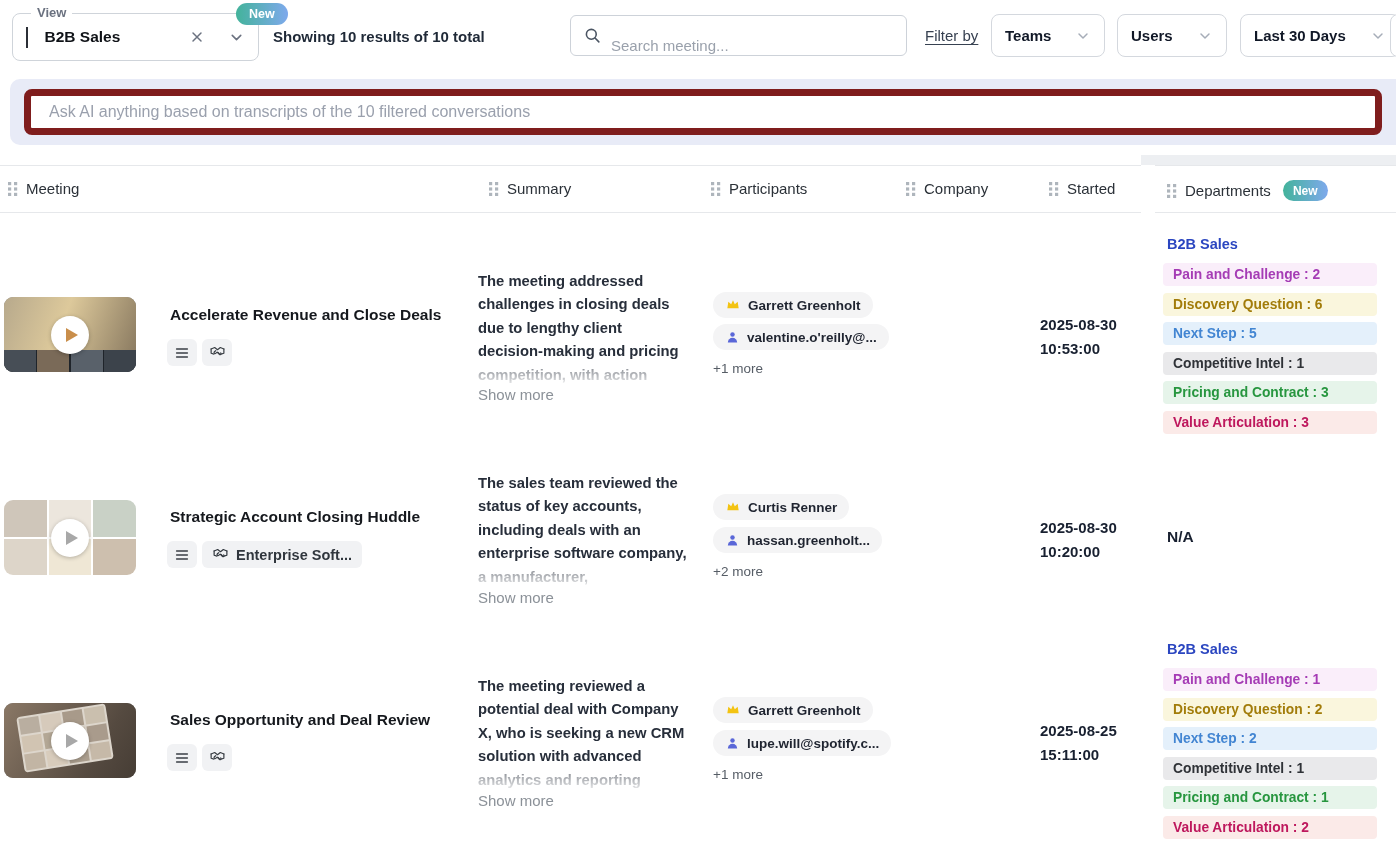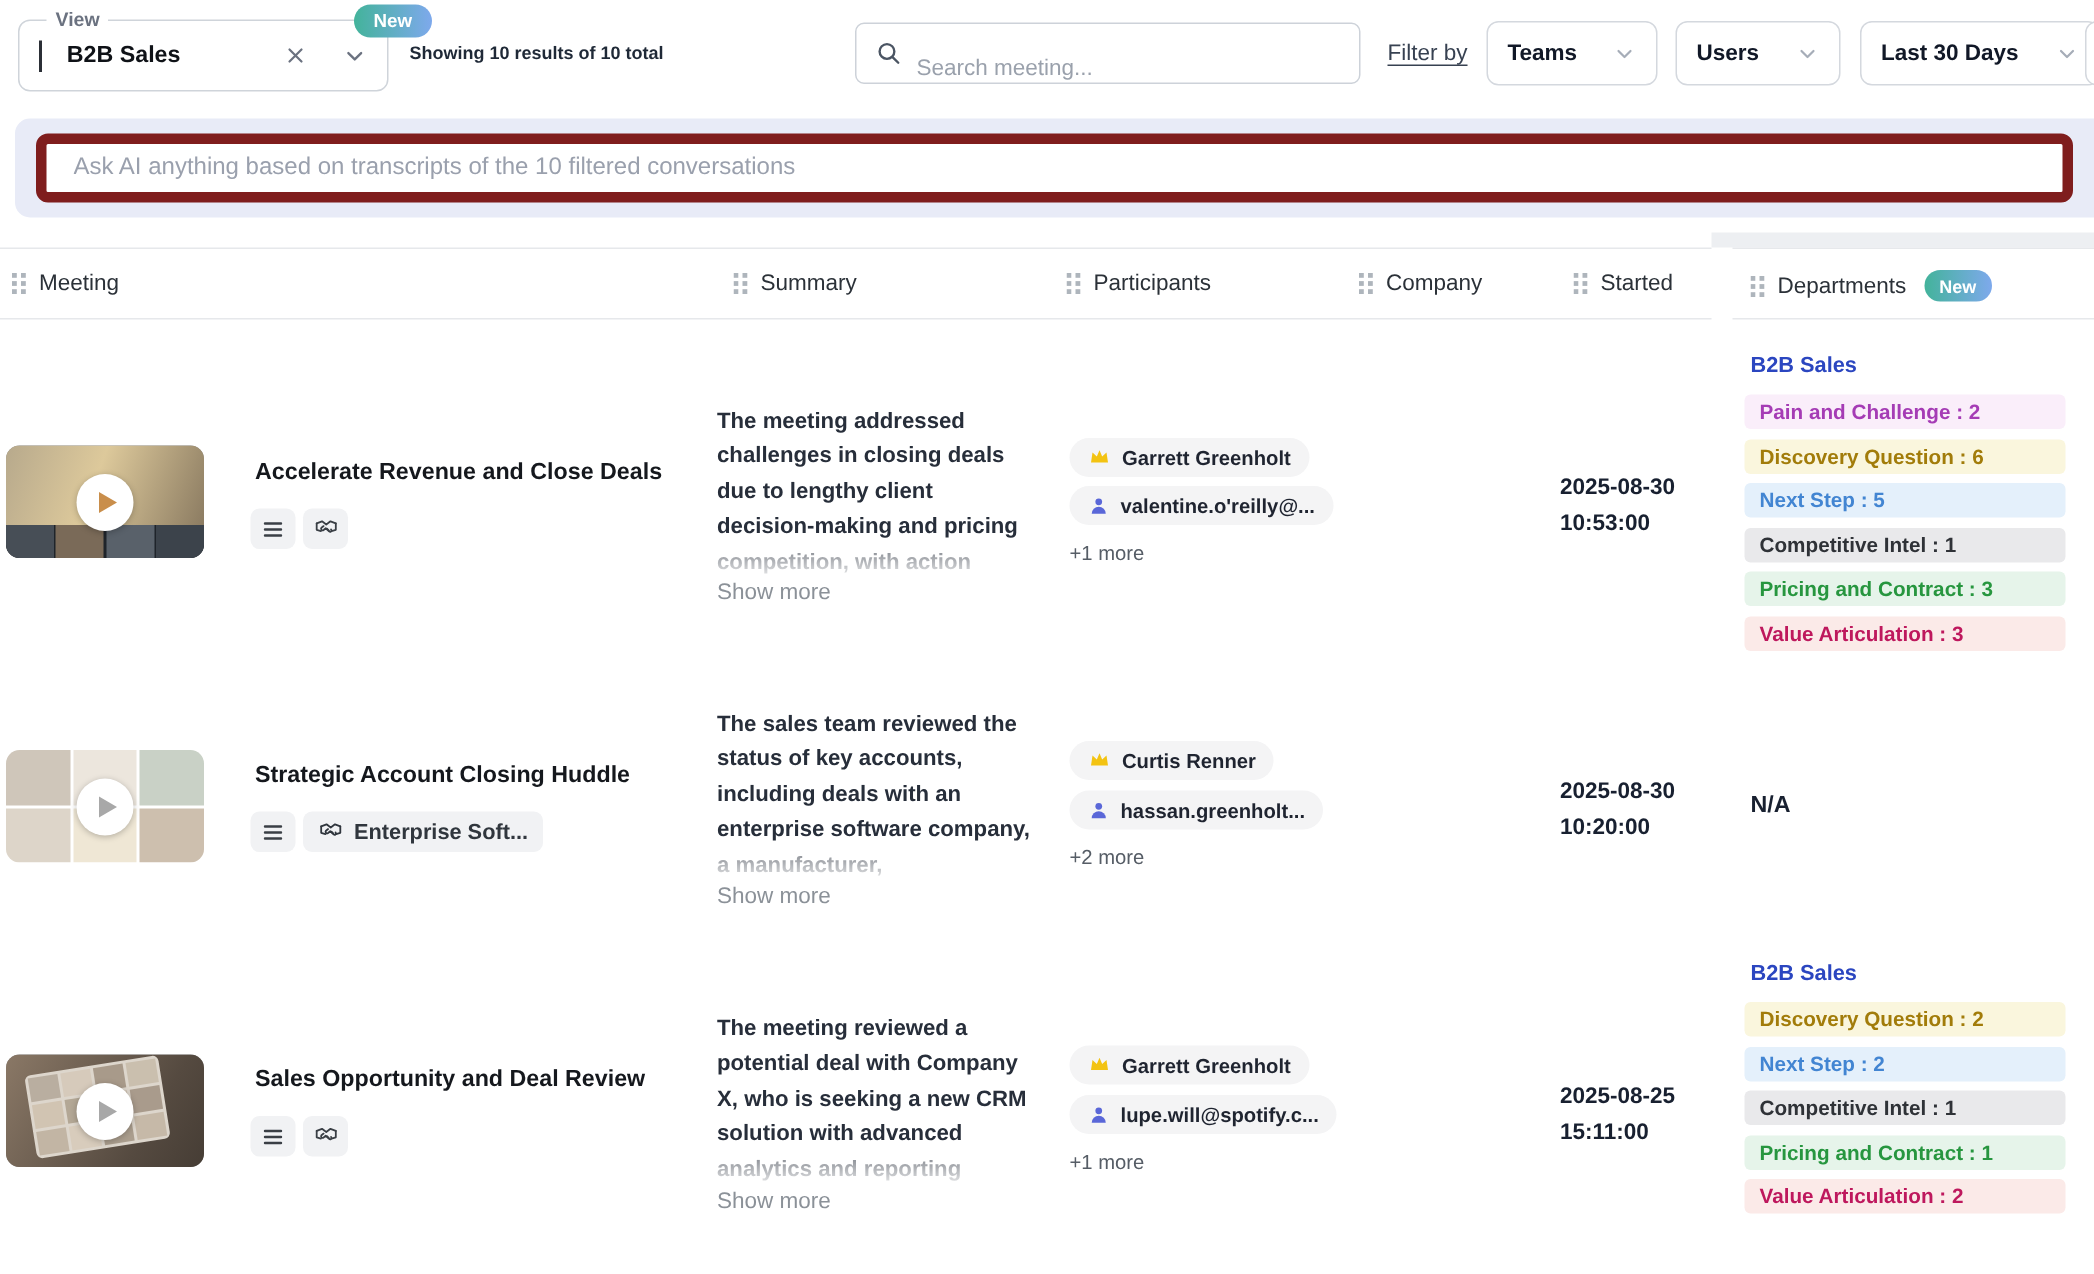--- a/index.html
+++ b/index.html
@@ -12,21 +12,21 @@
   .view-box { left:12px; top:13px; width:247px; height:48px; border:1px solid #cfd4da;
     border-radius:8px; display:flex; align-items:center; padding:0 10px 0 13px; background:#fff; cursor:text; }
   .view-label { position:absolute; top:-9px; left:18px; background:#fff; padding:0 6px;
     font-size:13px; font-weight:700; color:#6b7280; }
   .caret-bar { width:1.5px; height:21px; background:#2b2f36; margin-right:2px; }
   .view-value { font-size:15.5px; font-weight:700; color:#0f1217; flex:1; }
   .view-box .ctl { display:flex; align-items:center; justify-content:center; width:24px; height:24px; color:#6b7280; cursor:pointer; }
   .new-badge { left:236px; top:3px; height:22px; padding:0 13px; border-radius:999px;
     background:linear-gradient(90deg,#43b39b,#7ea9ec); color:#fff; font-size:12.5px; font-weight:700;
     display:flex; align-items:center; }
-  .results-text { left:273px; top:28px; font-size:12px; font-weight:600; color:#1f2937; }
+  .results-text { left:273px; top:28px; font-size:15px; font-weight:600; color:#1f2937; }
 
   .search-box { left:570px; top:15px; width:337px; height:41px; border:1px solid #cdd2d9; border-radius:6px;
     display:flex; align-items:center; gap:9px; padding:0 12px; background:#fff; }
   .search-box svg { flex:none; color:#4b5563; }
   .search-box input { border:none; outline:none; flex:1; font-size:15px; font-family:Liberation Sans, sans-serif; color:#1b2430; background:transparent;margin-top:20px; }
   .search-box input::placeholder { color:#9aa1ac; }
 
   .filter-by { left:925px; top:27px; font-size:15px; color:#374151; text-decoration:underline;
     text-underline-offset:3px; cursor:pointer; }
 
@@ -404,20 +404,21 @@
       </svg>
     <span>lupe.will@spotify.c...</span>
   </div>
   <div class="abs more-link" style="top:767px;">+1 more</div>
   <div class="abs date-block" style="top:719px;">
     <span style="display:block;">2025-08-25</span>
     <span style="display:block;">15:11:00</span>
   </div>
   <div class="abs dept-group" style="top:641px;">B2B Sales</div>
   <div class="abs tags" style="top:668px;">
+    <span class="tag tag--pink">Pain and Challenge : 1</span>
     <span class="tag tag--yellow">Discovery Question : 2</span>
     <span class="tag tag--blue">Next Step : 2</span>
     <span class="tag tag--gray">Competitive Intel : 1</span>
     <span class="tag tag--green">Pricing and Contract : 1</span>
     <span class="tag tag--red">Value Articulation : 2</span>
   </div>
 
 </div>
 
 </body></html>

